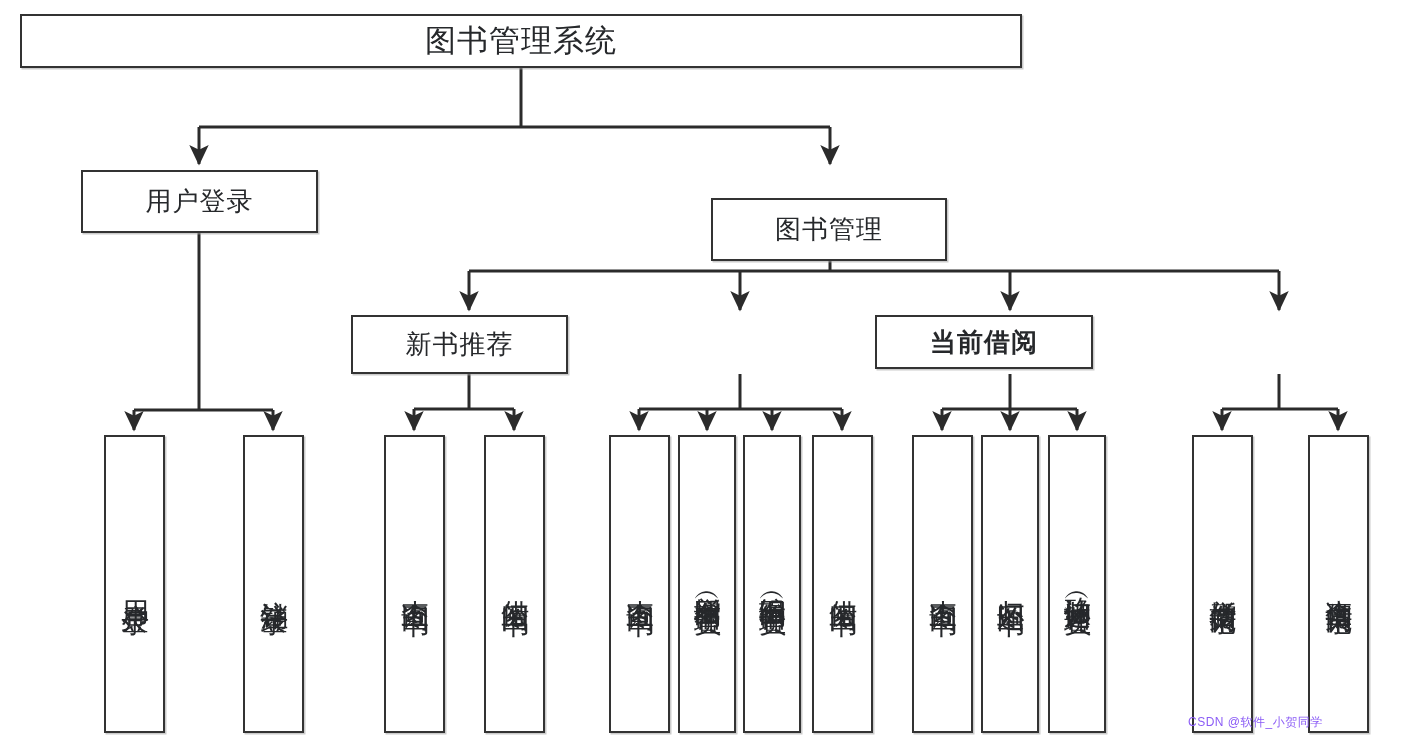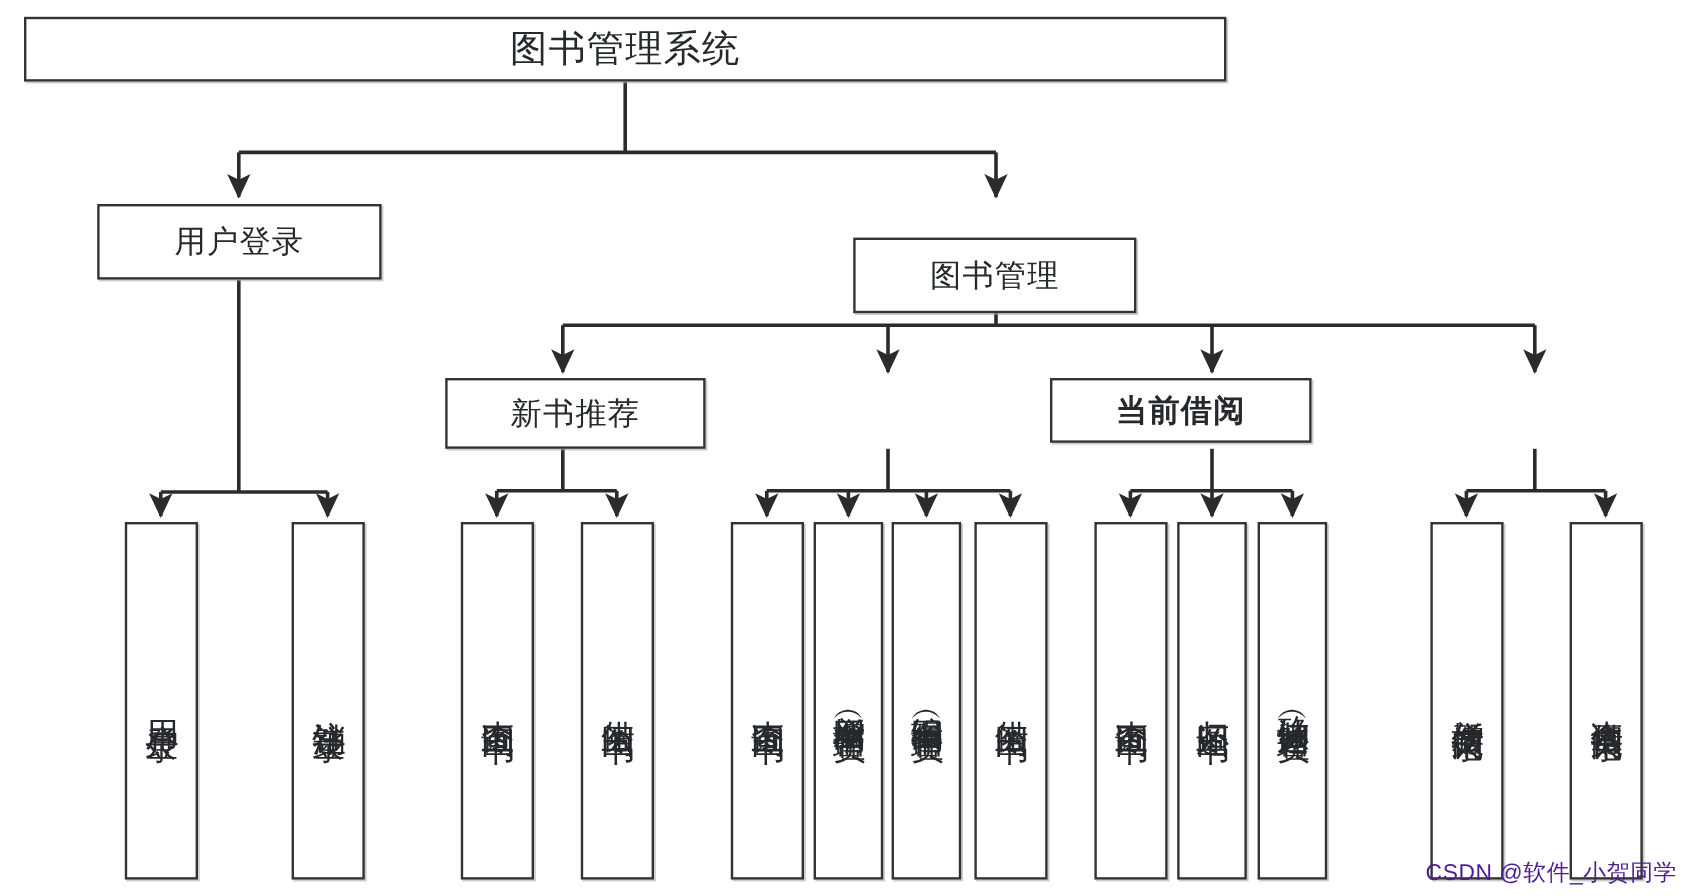--- a/index.html
+++ b/index.html
@@ -39,22 +39,22 @@
   }
   .node.v.tall{font-size:27px;letter-spacing:2px;}
   .node.v .vtxt{
     writing-mode:vertical-rl;
     text-orientation:upright;
     display:block;
     white-space:nowrap;
   }
   .watermark{
     position:absolute;
-    font-size:19px;
-    color:#4c1d95;
+    font-size:12px;
+    color:#8b5cf6;
     letter-spacing:0.5px;
     white-space:nowrap;
     user-select:none;
   }
 </style>
 </head>
 <body>
 
 <div id="canvas">
 
@@ -112,21 +112,21 @@
     <span>图书管理系统</span>
   </div>
 
   <div class="node h" style="left:81px;top:170px;width:237px;height:63px;">
     <span>用户登录</span>
   </div>
   <div class="node h" style="left:711px;top:170px;width:236px;height:63px;margin-top:28px;">
     <span>图书管理</span>
   </div>
 
-  <div class="node h" style="left:371px;top:315px;width:217px;height:59px;">
+  <div class="node h" style="left:351px;top:315px;width:217px;height:59px;">
     <span>新书推荐</span>
   </div>
   <div class="node h" style="left:875px;top:315px;width:218px;height:54px;font-weight:bold;">
     <span>当前借阅</span>
   </div>
 
   <div class="node v" style="left:104px;top:435px;width:61px;height:298px;">
     <span class="vtxt">用户登录</span>
   </div>
   <div class="node v" style="left:243px;top:435px;width:61px;height:298px;">

